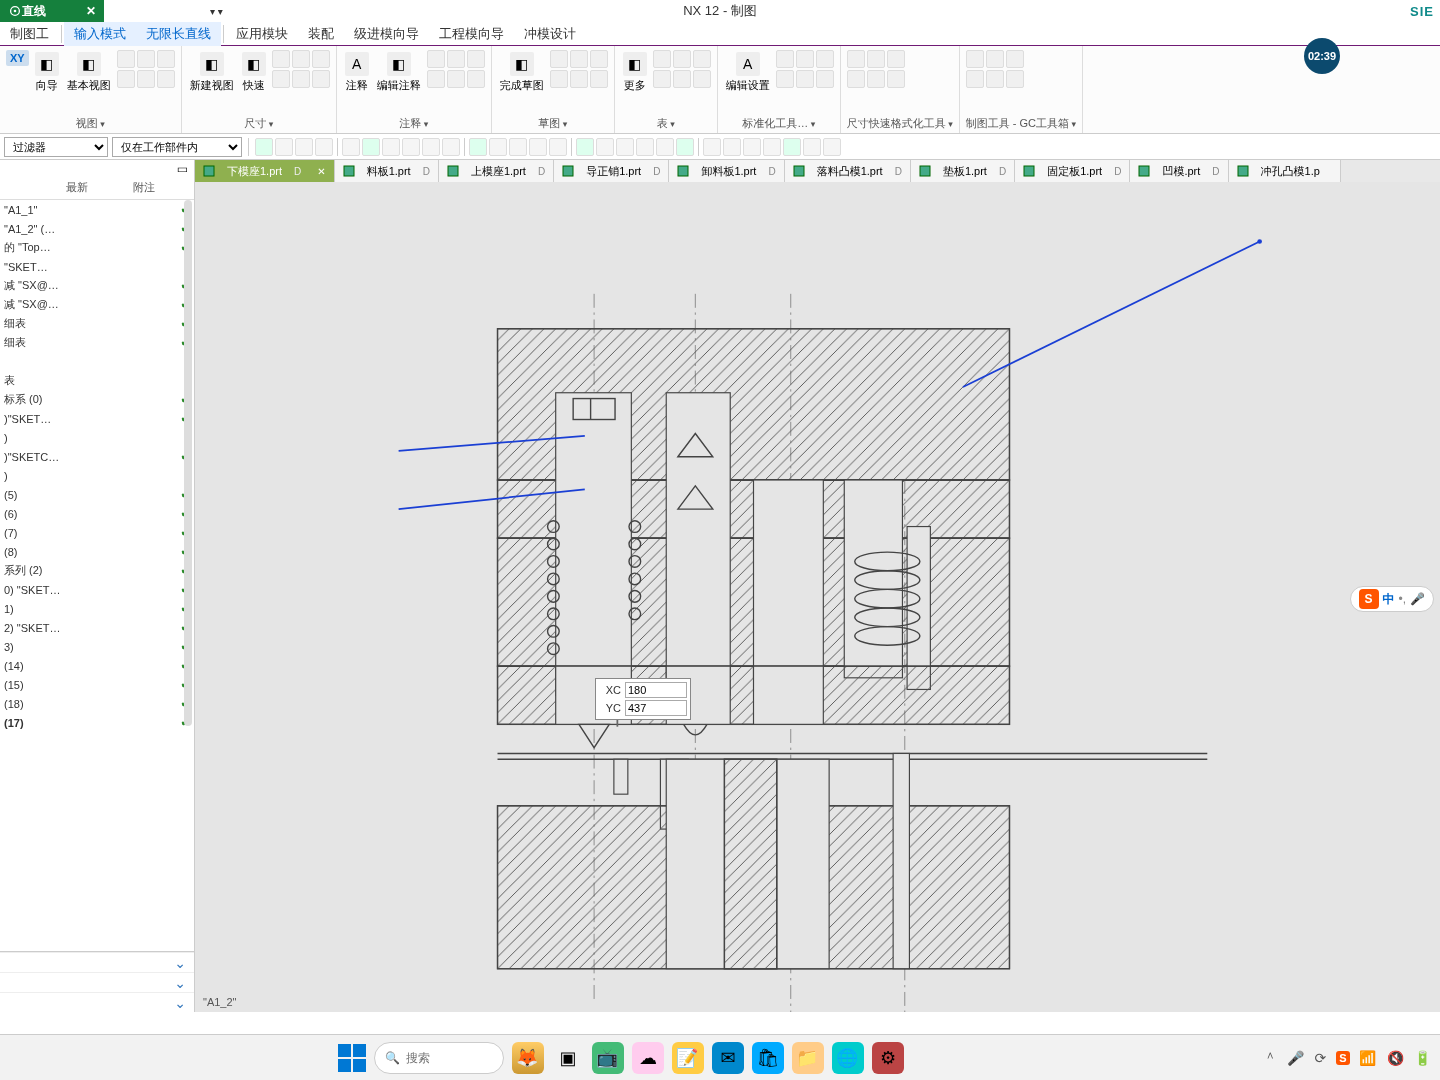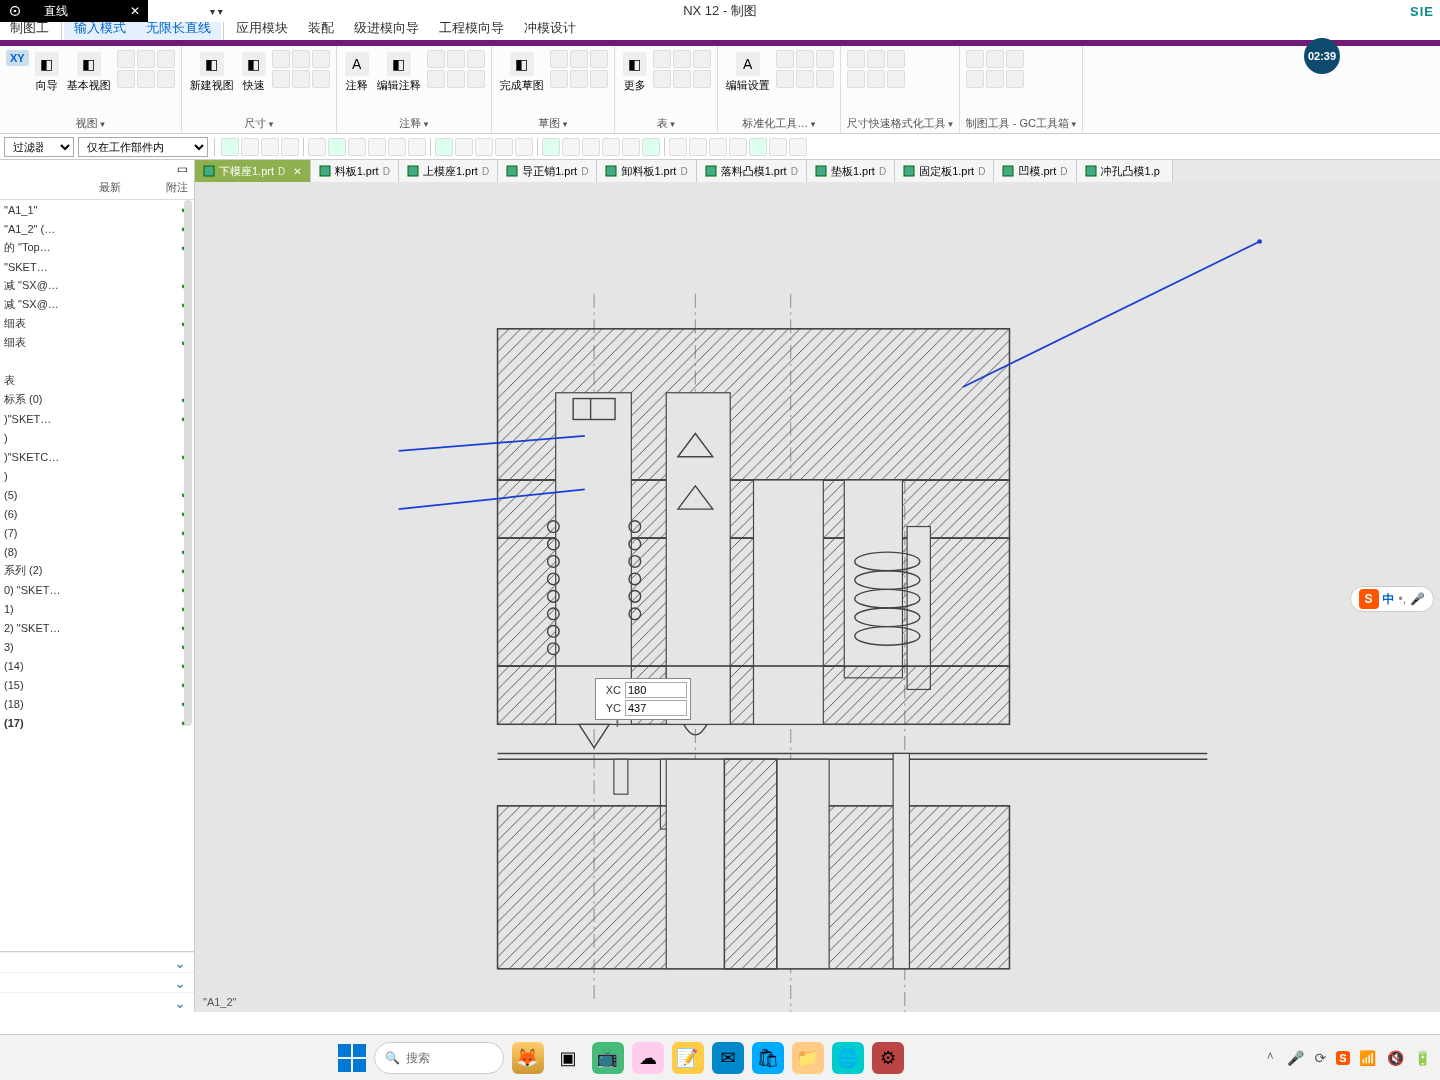--- a/index.html
+++ b/index.html
@@ -1,28 +1,28 @@
 <!DOCTYPE html>
 <html><head>
 <meta charset="utf-8">
 <style>
 * { margin: 0; padding: 0; box-sizing: border-box; font-family: "Microsoft YaHei", Arial, sans-serif; }
 body { width: 1440px; height: 1080px; background: #f5f5f5; overflow: hidden; font-size: 12px; }
 
 
 .title-bar { height: 22px; background: #fff; display: flex; align-items: center; position: relative; }
-.online-tab { background: #000000; color: #fff; height: 22px; display: flex; align-items: center; padding: 0 8px; gap: 22px; }
+.online-tab { background: #15803d; color: #fff; height: 22px; display: flex; align-items: center; padding: 0 8px; gap: 0; font-weight: bold; }
 .online-tab .close-x { margin-left: 40px; cursor: pointer; }
 .gear-icon { width: 14px; height: 14px; display: inline-block; }
 .app-title { position: absolute; left: 50%; transform: translateX(-50%); color: #333; font-size: 13px; }
 .sie-logo { position: absolute; right: 6px; color: #0f8a8a; font-weight: bold; font-size: 13px; letter-spacing: 1px; }
 .dd-arrow { position: absolute; left: 210px; font-size: 10px; color: #333; }
 
 
-.menu-bar { height: 24px; background: #fff; display: flex; align-items: flex-end; border-bottom: 6px solid #701a75; }
+.menu-bar { height: 24px; background: #fff; display: flex; align-items: center; border-bottom: 1px solid #701a75; }
 .menu-item { padding: 0 10px; color: #333; font-size: 13px; cursor: pointer; height: 24px; display: flex; align-items: center; }
 .menu-item.active { background: #e5f0ff; color: #0066cc; }
 .menu-sep { width: 1px; height: 18px; background: #ccc; margin: 0 2px; }
 
 
 .ribbon { background: #fcfcfc; height: 88px; display: flex; border-bottom: 1px solid #ccc; }
 .ribbon-group { border-right: 1px solid #ddd; display: flex; flex-direction: column; justify-content: space-between; padding: 4px 6px 0 6px; }
 .ribbon-group-label { text-align: center; font-size: 11px; color: #555; padding: 2px 0; }
 .ribbon-icons { display: flex; gap: 4px; align-items: flex-start; flex: 1; flex-wrap: wrap; }
 .ribbon-btn { display: flex; flex-direction: column; align-items: center; gap: 2px; padding: 2px; cursor: pointer; }
@@ -33,32 +33,32 @@
 .timer-badge { position: absolute; right: 100px; top: 38px; background: #0c4a6e; color: #fff; border-radius: 50%; width: 36px; height: 36px; display: flex; align-items: center; justify-content: center; font-size: 11px; font-weight: bold; }
 
 
 .toolbar-row { height: 26px; background: #fff; border-bottom: 1px solid #ccc; display: flex; align-items: center; padding: 0 4px; gap: 4px; }
 .tb-select { height: 20px; font-size: 11px; border: 1px solid #aaa; background: #fff; padding: 0 14px 0 4px; }
 .tb-sep { width: 1px; height: 18px; background: #ccc; margin: 0 2px; }
 .tb-ico { width: 18px; height: 18px; background: #f5f5f5; border: 1px solid #ddd; border-radius: 2px; }
 
 
 .doc-tabs { height: 22px; background: #e8e8e8; display: flex; align-items: flex-end; overflow: hidden; }
-.doc-tab { height: 22px; padding: 0 8px; display: flex; align-items: center; gap: 4px; font-size: 11px; background: #f5f5f5; border-right: 1px solid #ccc; cursor: pointer; white-space: nowrap; }
+.doc-tab { height: 22px; padding: 0 8px; display: flex; align-items: center; gap: 12px; font-size: 11px; background: #f5f5f5; border-right: 1px solid #ccc; cursor: pointer; white-space: nowrap; }
 .doc-tab.active { background: #8fb04f; color: #fff; }
 .doc-tab .ico { width: 12px; height: 12px; display: inline-block; }
 .doc-tab .close { margin-left: 4px; font-size: 10px; }
 .doc-mod { color: #888; font-size: 10px; }
 .doc-tab.active .doc-mod { color: #eee; }
 
 
 .main-area { display: flex; height: calc(1080px - 22px - 24px - 88px - 26px - 68px); position: relative; }
 .left-panel { width: 195px; background: #fff; border-right: 1px solid #ccc; display: flex; flex-direction: column; }
 .tree-header { display: flex; height: 22px; border-bottom: 1px solid #ddd; }
-.tree-header .hcol { flex: 1; padding: 2px 6px; font-size: 11px; color: #555; cursor: pointer; text-align: right; }
+.tree-header .hcol { flex: 1; padding: 2px 6px; font-size: 11px; color: #555; cursor: pointer; }
 .tree-header .hcol:first-child { flex: 0 0 60px; }
 .tree-body { overflow-y: auto; flex: 1; position: relative; }
 .tree-row { display: flex; align-items: center; height: 19px; padding: 0 4px; font-size: 11px; }
 .tree-row .name { flex: 1; white-space: nowrap; overflow: hidden; text-overflow: ellipsis; color: #333; }
 .tree-row .chk { color: #2a8a2a; font-weight: bold; }
 .tree-row.bold .name { font-weight: bold; }
 .tree-scrollbar { position: absolute; right: 2px; top: 0; width: 8px; height: 70%; background: #ddd; border-radius: 4px; }
 .tree-footer-rows { border-top: 1px solid #ccc; }
 .tree-footer-row { height: 20px; display: flex; align-items: center; justify-content: flex-end; padding: 0 8px; color: #3a7bbf; font-size: 14px; border-top: 1px solid #eee; }
 
@@ -263,21 +263,21 @@
           <div class="sm"></div>
           <div class="sm"></div>
         </div>
       </div>
       <div class="ribbon-group-label">制图工具 - GC工具箱<span style="font-size: 9px;"> ▾</span></div>
     </div>
   </div>
 <div class="timer-badge">02:39</div>
 
 <div class="toolbar-row">
-  <select class="tb-select" style="width:70px">
+  <select class="tb-select" style="width:104px">
     <option>过滤器</option>
   </select>
   <select class="tb-select" style="width:130px">
     <option>仅在工作部件内</option>
   </select>
   <div class="tb-sep"></div>
   <div style="display:flex;gap:2px" id="tb-icons-1">
       <div class="tb-ico" style="background: rgb(221, 255, 238);"></div>
       <div class="tb-ico"></div>
       <div class="tb-ico"></div>

